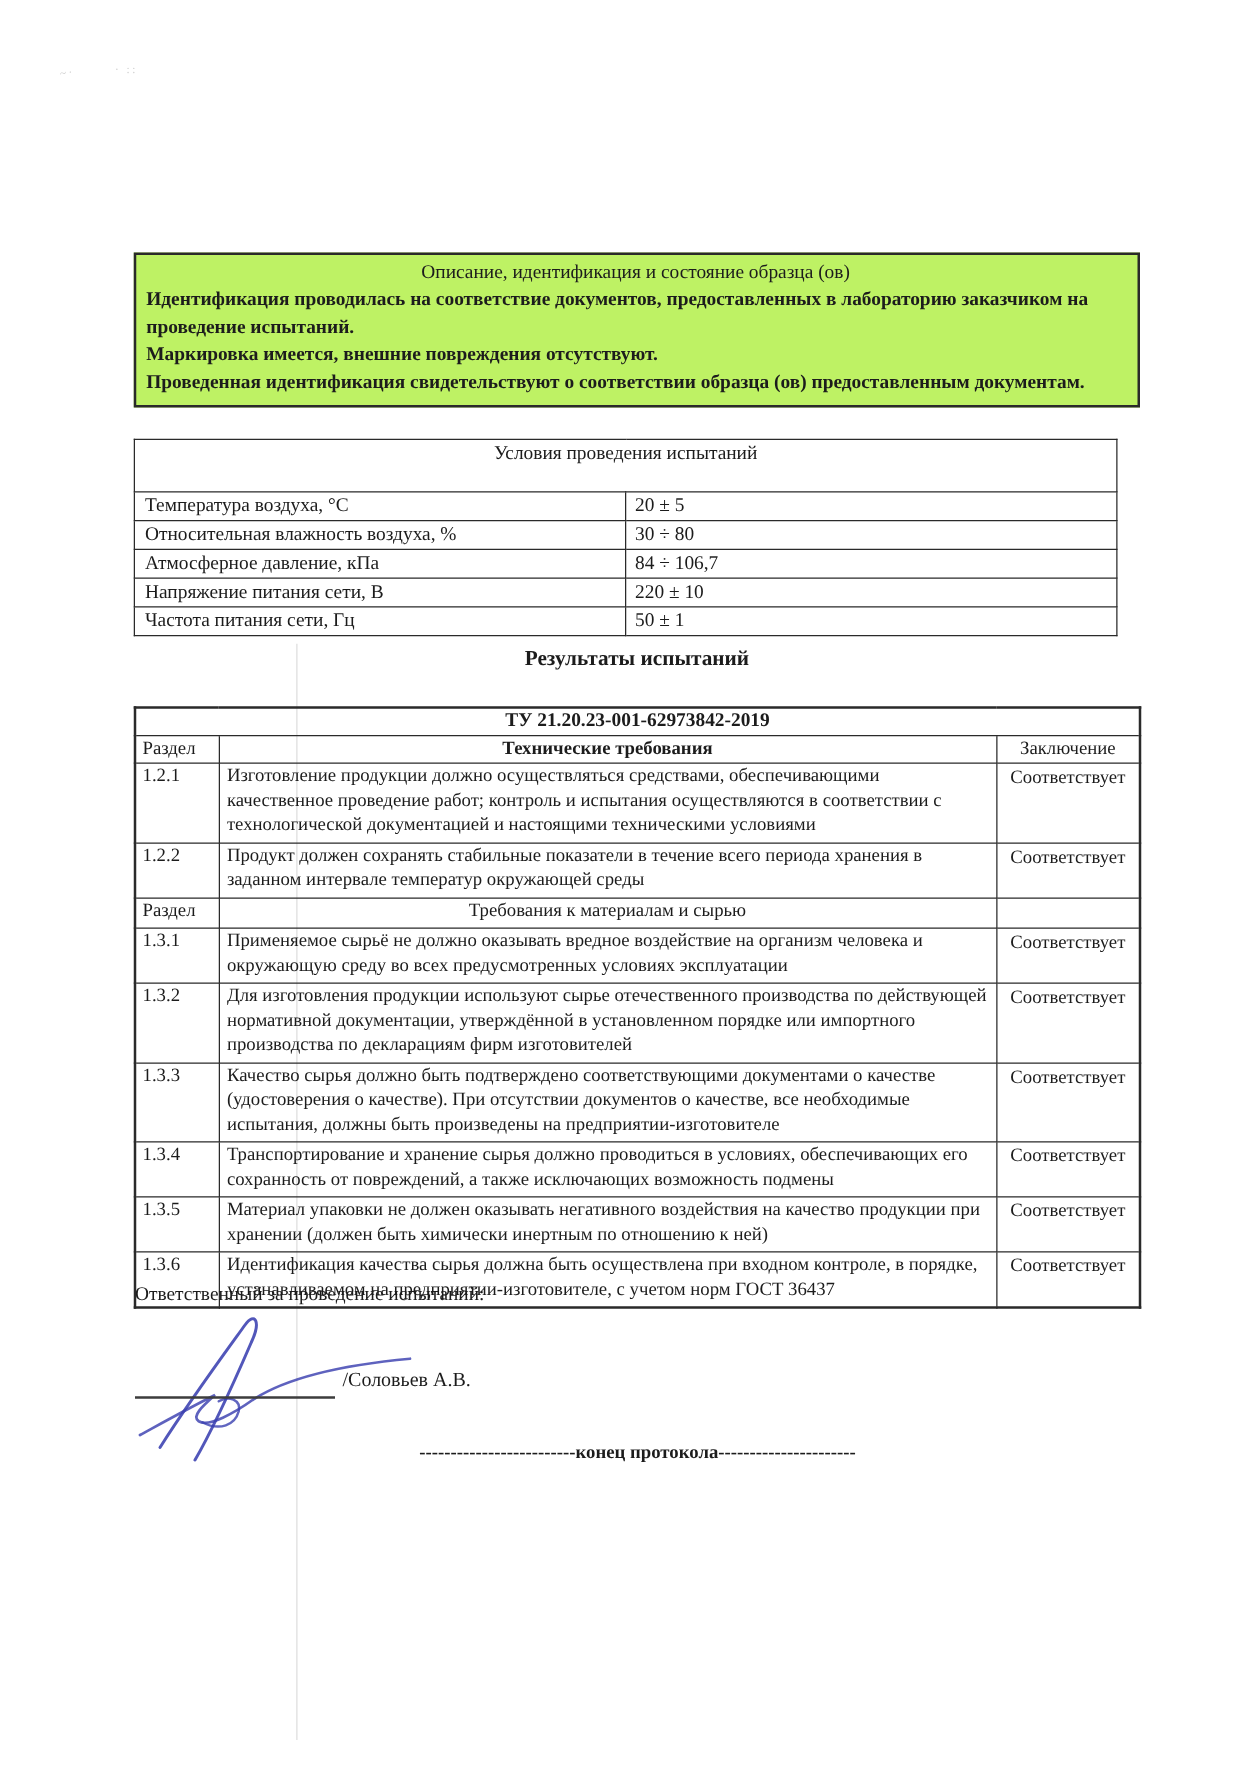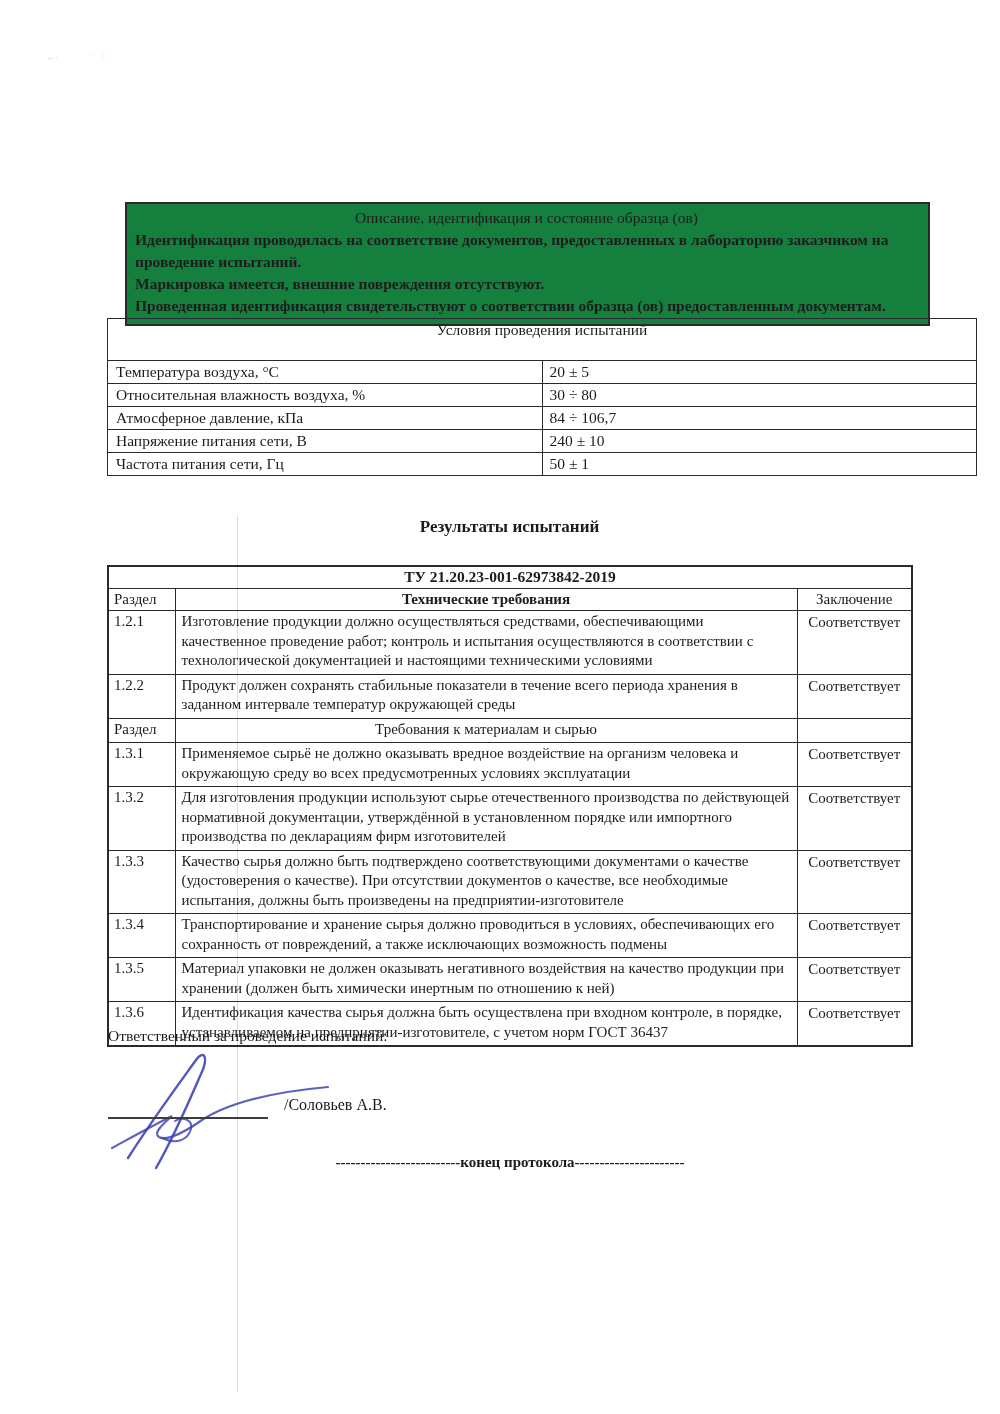--- a/index.html
+++ b/index.html
@@ -13,30 +13,29 @@
   }
   
   .artifact{position:absolute;color:#b8b8b8;font-size:9px;letter-spacing:2px;opacity:.7;}
   .a1{left:48px;top:53px;transform:rotate(-8deg);}
   .a2{left:92px;top:50px;}
   .fold-line{position:absolute;left:237px;top:515px;width:1px;height:877px;background:#dedede;}
 
   
   .desc-box{
     position:absolute;left:107px;top:202px;width:805px;box-sizing:border-box;
-    border:2px solid #2a2a2a;background:#15803d;
+    border:2px solid #2a2a2a;background:#bef264;
     padding:3px 10px 7px 8px;
-    margin-left:18px;
   }
   .desc-title{text-align:center;font-size:15.5px;line-height:22px;}
   .desc-line{margin:0;font-size:15.5px;line-height:22px;font-weight:bold;}
 
   
   .cond-table{
-    position:absolute;left:107px;top:318px;width:870px;
+    position:absolute;left:107px;top:351px;width:787px;
     border-collapse:collapse;table-layout:fixed;
     font-size:15.5px;
   }
   .cond-table td,.cond-table th{border:1.5px solid #2a2a2a;}
   .cond-title-cell{
     height:38px;vertical-align:top;text-align:center;
     font-weight:normal;padding-top:2px;font-size:15.5px;
   }
   .cond-param{width:533px;padding:1px 6px 2px 8px;line-height:19px;}
   .cond-value{padding:1px 6px 2px 7px;line-height:19px;}
@@ -62,21 +61,21 @@
   .hdr-concl{font-weight:normal;text-align:center;padding:0 4px 1px 4px;line-height:20px;border-bottom:2px solid #2a2a2a;}
   .cell-section{padding:1px 3px 2px 5px;line-height:19px;}
   .cell-req{padding:1px 6px 3px 6px;line-height:19.5px;}
   .cell-concl{text-align:center;padding:2px 3px 2px 3px;line-height:19px;}
   .subheader .cell-req{font-weight:normal;text-align:center;}
 
   
   .responsible{position:absolute;left:108px;top:1003px;font-size:15.5px;margin-top:24px;}
   .signature-svg{position:absolute;left:100px;top:1050px;overflow:visible;}
   .sig-line{position:absolute;left:108px;top:1117px;width:160px;height:0;border-top:2px solid #3d3d3d;}
-  .sig-name{position:absolute;left:284px;top:1096px;font-size:16px;}
+  .sig-name{position:absolute;left:274px;top:1096px;font-size:16px;}
   .end-line{position:absolute;left:107px;top:1154px;width:806px;text-align:center;font-weight:bold;font-size:15px;}
 </style>
 </head>
 <body>
 
 <div class="page">
 
   <div class="artifact a1">~·</div>
   <div class="artifact a2">· ::</div>
   <div class="fold-line"></div>
@@ -104,21 +103,21 @@
         <tr>
           <td class="cond-param">Относительная влажность воздуха, %</td>
           <td class="cond-value">30 ÷ 80</td>
         </tr>
         <tr>
           <td class="cond-param">Атмосферное давление, кПа</td>
           <td class="cond-value">84 ÷ 106,7</td>
         </tr>
         <tr>
           <td class="cond-param">Напряжение питания сети, В</td>
-          <td class="cond-value">240 ± 10</td>
+          <td class="cond-value">220 ± 10</td>
         </tr>
         <tr>
           <td class="cond-param">Частота питания сети, Гц</td>
           <td class="cond-value">50 ± 1</td>
         </tr>
       </tbody>
   </table>
 
   <h2 class="results-heading">Результаты испытаний</h2>
 

